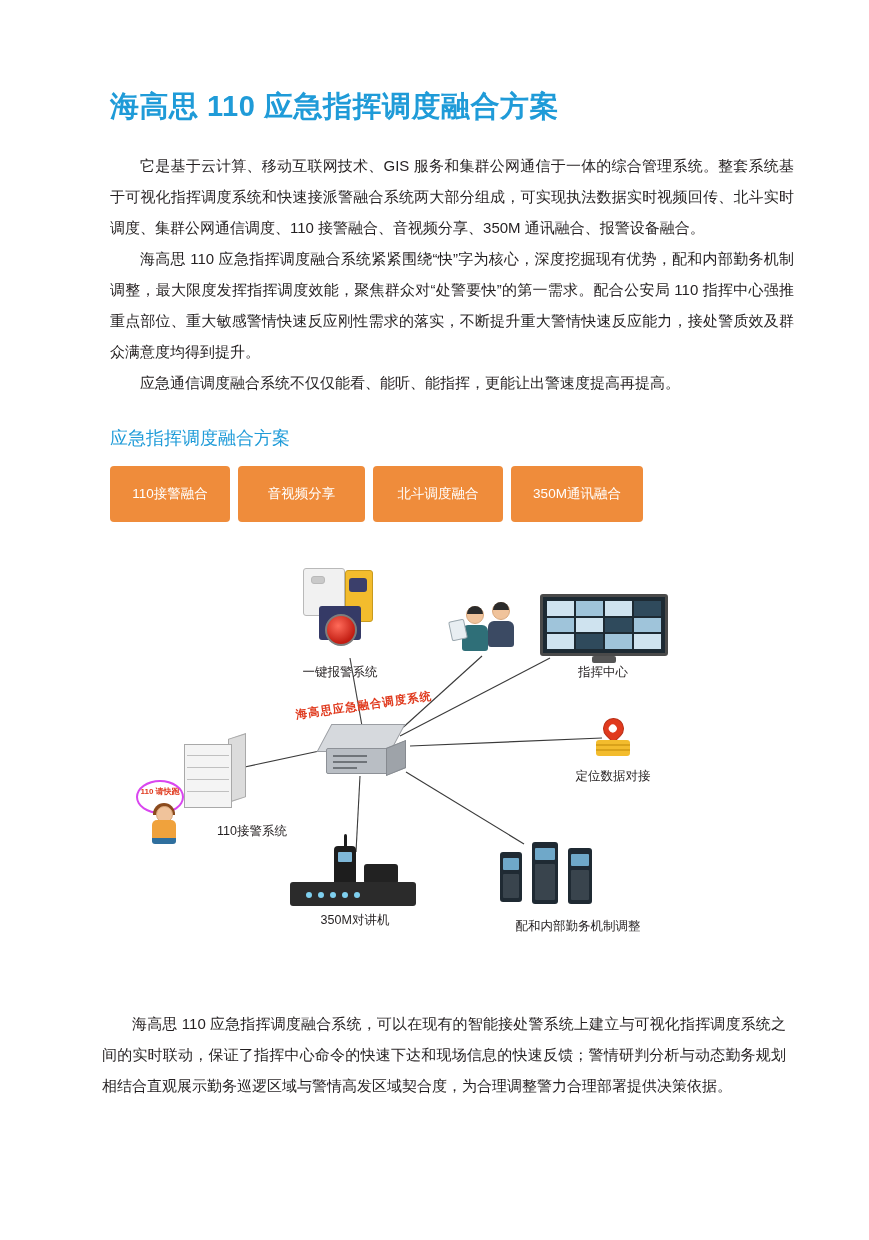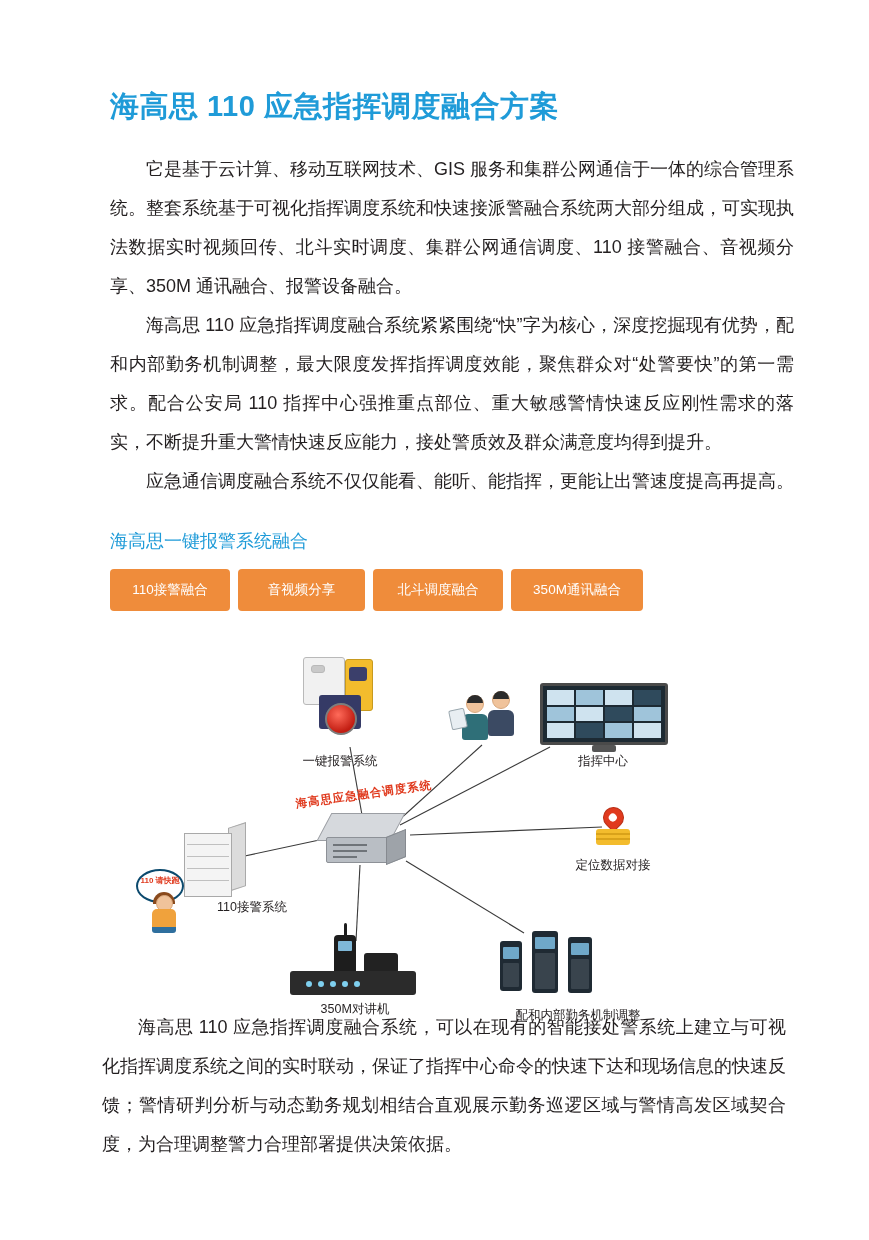--- a/index.html
+++ b/index.html
@@ -30,22 +30,22 @@
   }
   h1.doc-title {
     font-size: 29px;
     line-height: 36px;
     font-weight: bold;
     color: #1f9bd8;
     margin: 0 0 26px 0;
     letter-spacing: 0.5px;
   }
   p.para {
-    font-size: 18px;
-    line-height: 39px;
+    font-size: 15px;
+    line-height: 31px;
     margin: 0;
     text-indent: 2em;
     text-align: justify;
     color: #231f20;
   }
   h2.section-title {
     font-size: 18px;
     font-weight: normal;
     color: #1f9bd8;
     margin: 28px 0 16px 0;
@@ -53,21 +53,21 @@
   .tag-row {
     display: flex;
     gap: 8px;
     margin-top: 12px;
     width: 660px;
   }
   .tag {
     background: #ef8c3b;
     color: #ffffff;
     font-size: 13.5px;
-    height: 42px;
+    height: 56px;
     border-radius: 4px;
     display: flex;
     align-items: center;
     justify-content: center;
     padding: 0 6px;
     box-sizing: border-box;
     white-space: nowrap;
   }
   .tag.t1 { width: 120px; }
   .tag.t2 { width: 130px; }
@@ -255,21 +255,21 @@
     left: 26px;
     top: 232px;
     width: 110px;
     height: 64px;
   }
   .bubble {
     position: absolute;
     left: 0; top: 2px;
     width: 48px; height: 34px;
     background: #ffffff;
-    border: 2px solid #0c4a6e;
+    border: 2px solid #d946ef;
     border-radius: 50%;
     font-size: 8px;
     color: #e03a1e;
     font-weight: bold;
     line-height: 10px;
     text-align: center;
     padding-top: 5px;
     box-sizing: border-box;
   }
   .caller-person {
@@ -422,21 +422,21 @@
 
 <div class="page">
   <div class="content">
 
     <h1 class="doc-title">海高思 110 应急指挥调度融合方案</h1>
 
     <p class="para">它是基于云计算、移动互联网技术、GIS 服务和集群公网通信于一体的综合管理系统。整套系统基于可视化指挥调度系统和快速接派警融合系统两大部分组成，可实现执法数据实时视频回传、北斗实时调度、集群公网通信调度、110 接警融合、音视频分享、350M 通讯融合、报警设备融合。</p>
     <p class="para">海高思 110 应急指挥调度融合系统紧紧围绕“快”字为核心，深度挖掘现有优势，配和内部勤务机制调整，最大限度发挥指挥调度效能，聚焦群众对“处警要快”的第一需求。配合公安局 110 指挥中心强推重点部位、重大敏感警情快速反应刚性需求的落实，不断提升重大警情快速反应能力，接处警质效及群众满意度均得到提升。</p>
     <p class="para">应急通信调度融合系统不仅仅能看、能听、能指挥，更能让出警速度提高再提高。</p>
 
-    <h2 class="section-title">海高思一键报警系统融合</h2>
+    <h2 class="section-title">应急指挥调度融合方案</h2>
 
     <div class="tag-row">
       <div class="tag t1">110接警融合</div>
       <div class="tag t4">音视频分享</div>
       <div class="tag t3">北斗调度融合</div>
       <div class="tag t5">350M通讯融合</div>
     </div>
 
     <div class="diagram">
 
@@ -541,21 +541,21 @@
       </div>
       <div class="rack">
         <div class="side2"></div>
         <div class="body">
           <div class="line" style="top:10px;"></div>
           <div class="line" style="top:22px;"></div>
           <div class="line" style="top:34px;"></div>
           <div class="line" style="top:46px;"></div>
         </div>
       </div>
-      <div class="node" style="left:62px; top:264px; width:160px;text-align:center;">
+      <div class="node" style="left:62px; top:277px; width:160px;text-align:center;">
         <div class="cap">110接警系统</div>
       </div>
 
       <div class="radio350">
         <div class="ant"></div>
         <div class="handset"></div>
         <div class="screen"></div>
         <div class="mic"></div>
         <div class="base"></div>
         <div class="led" style="left:16px;"></div>

